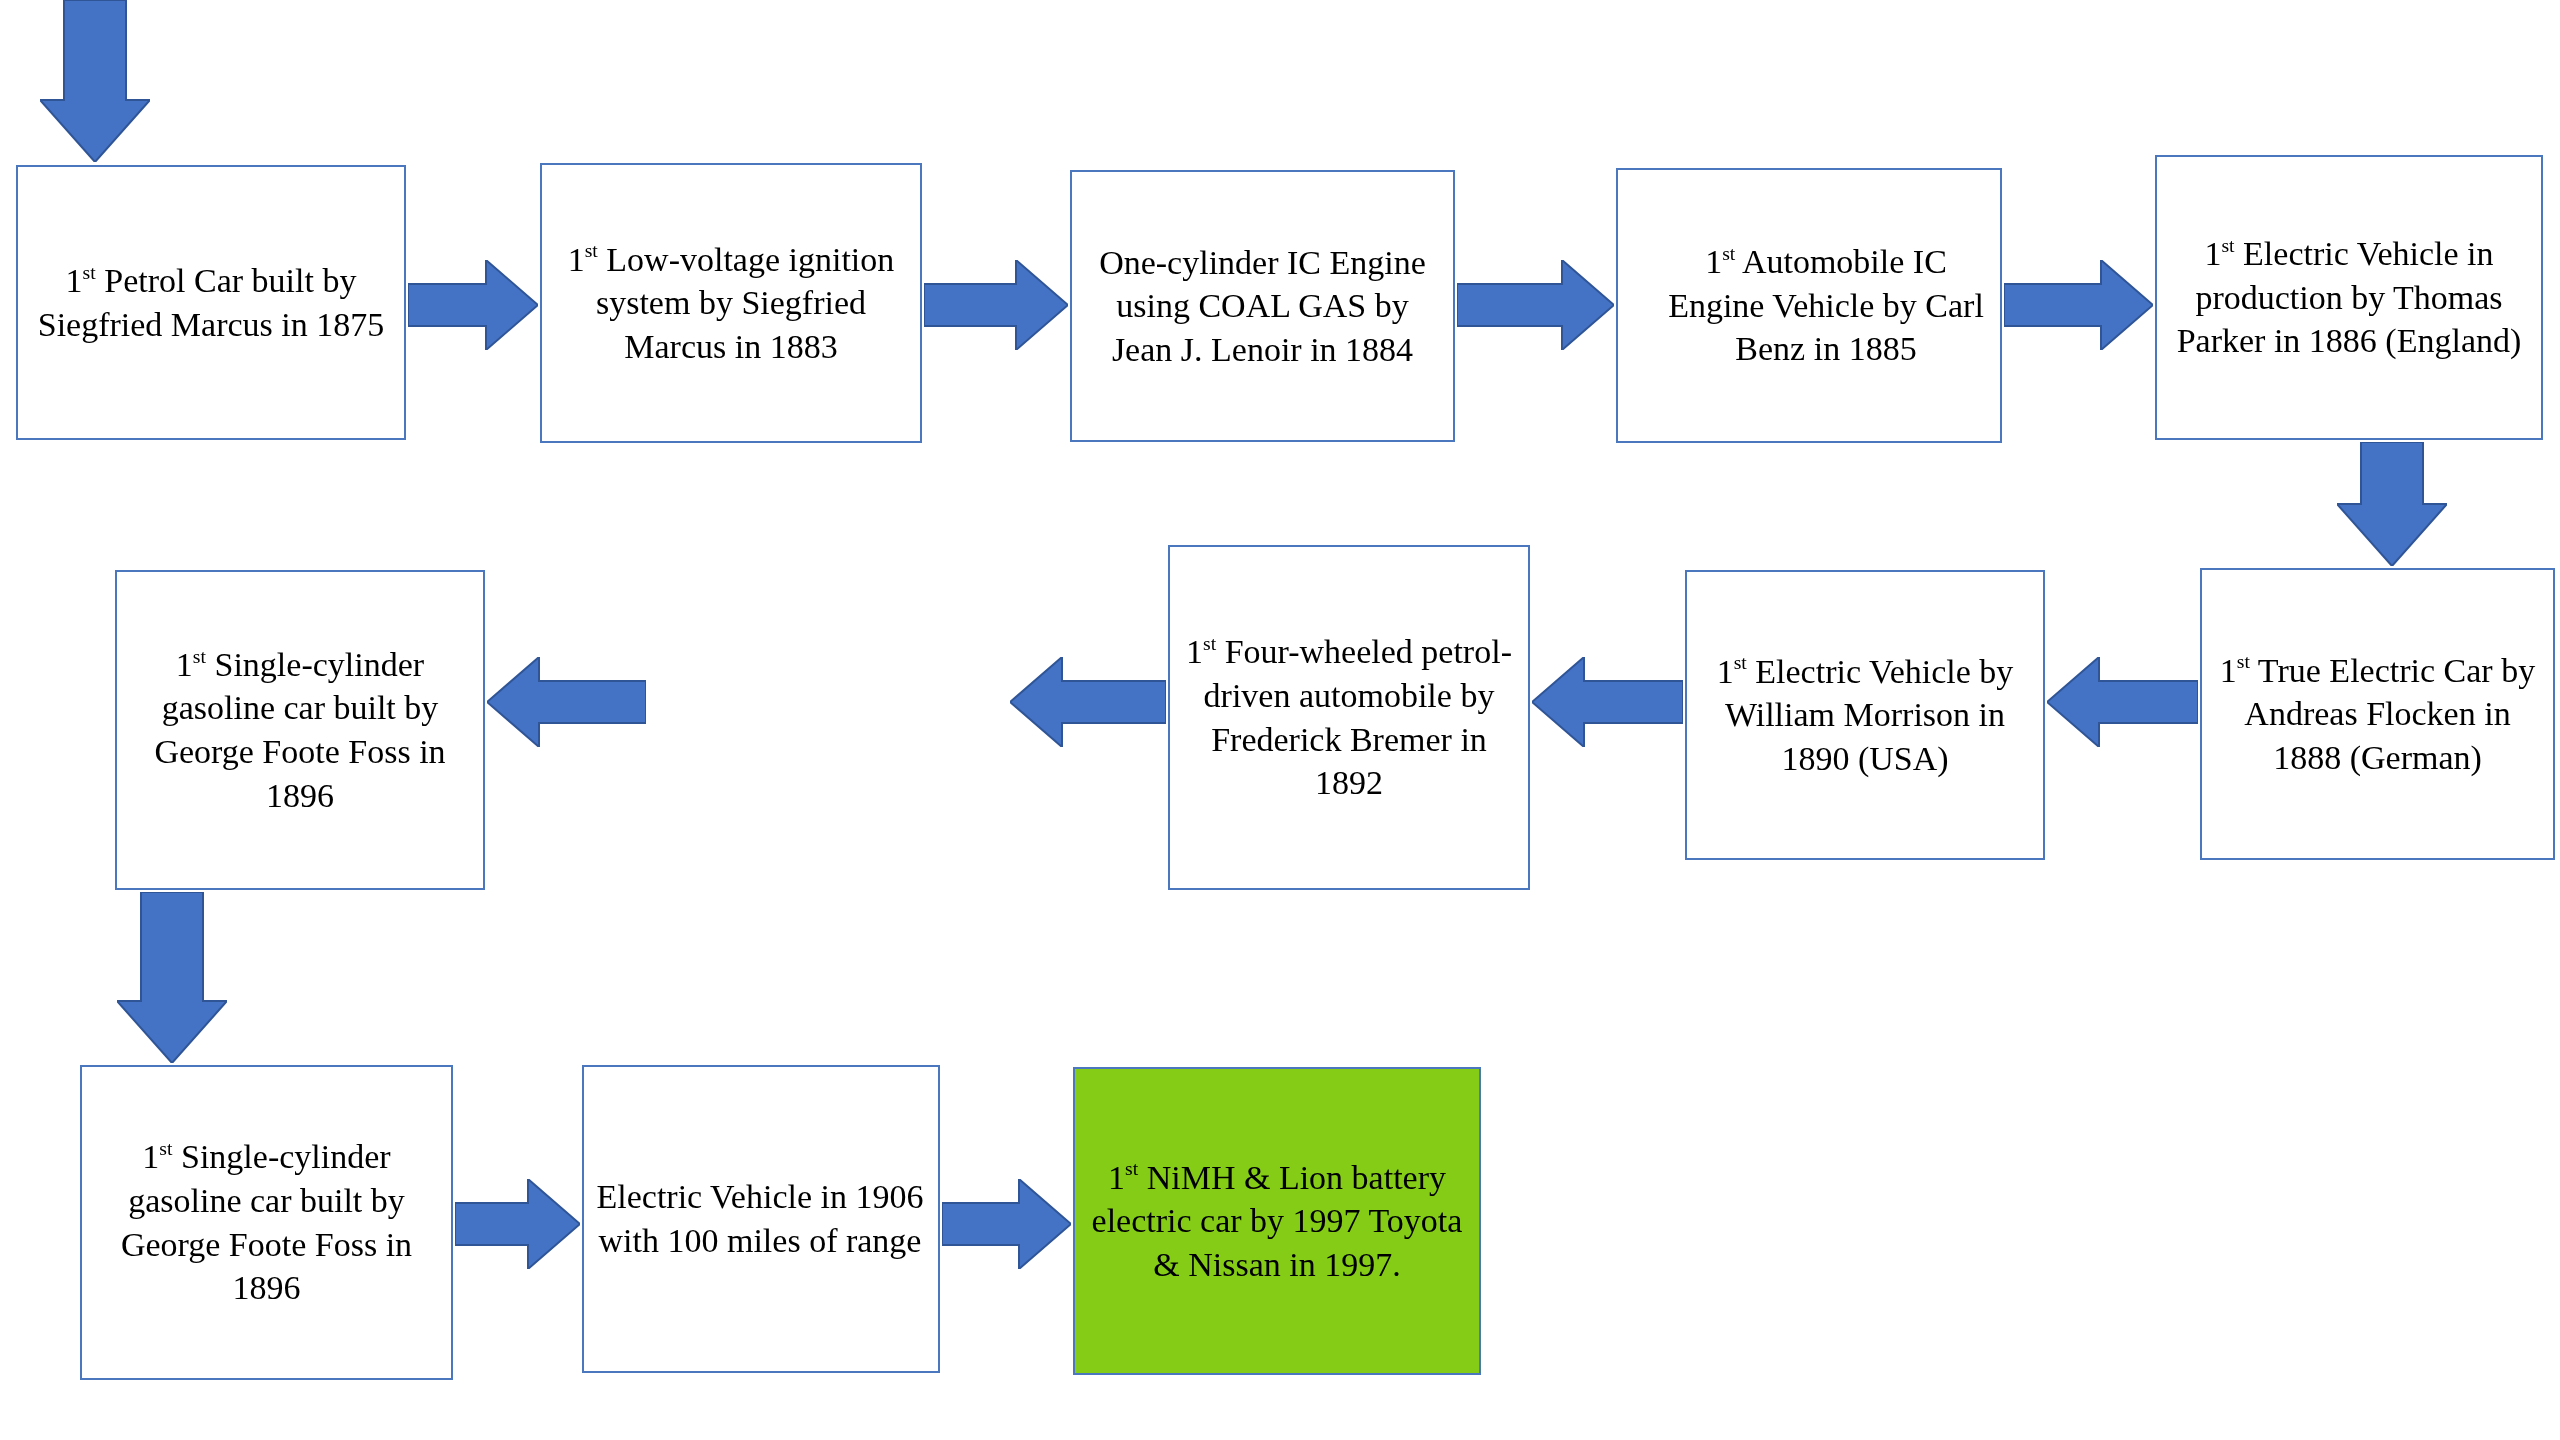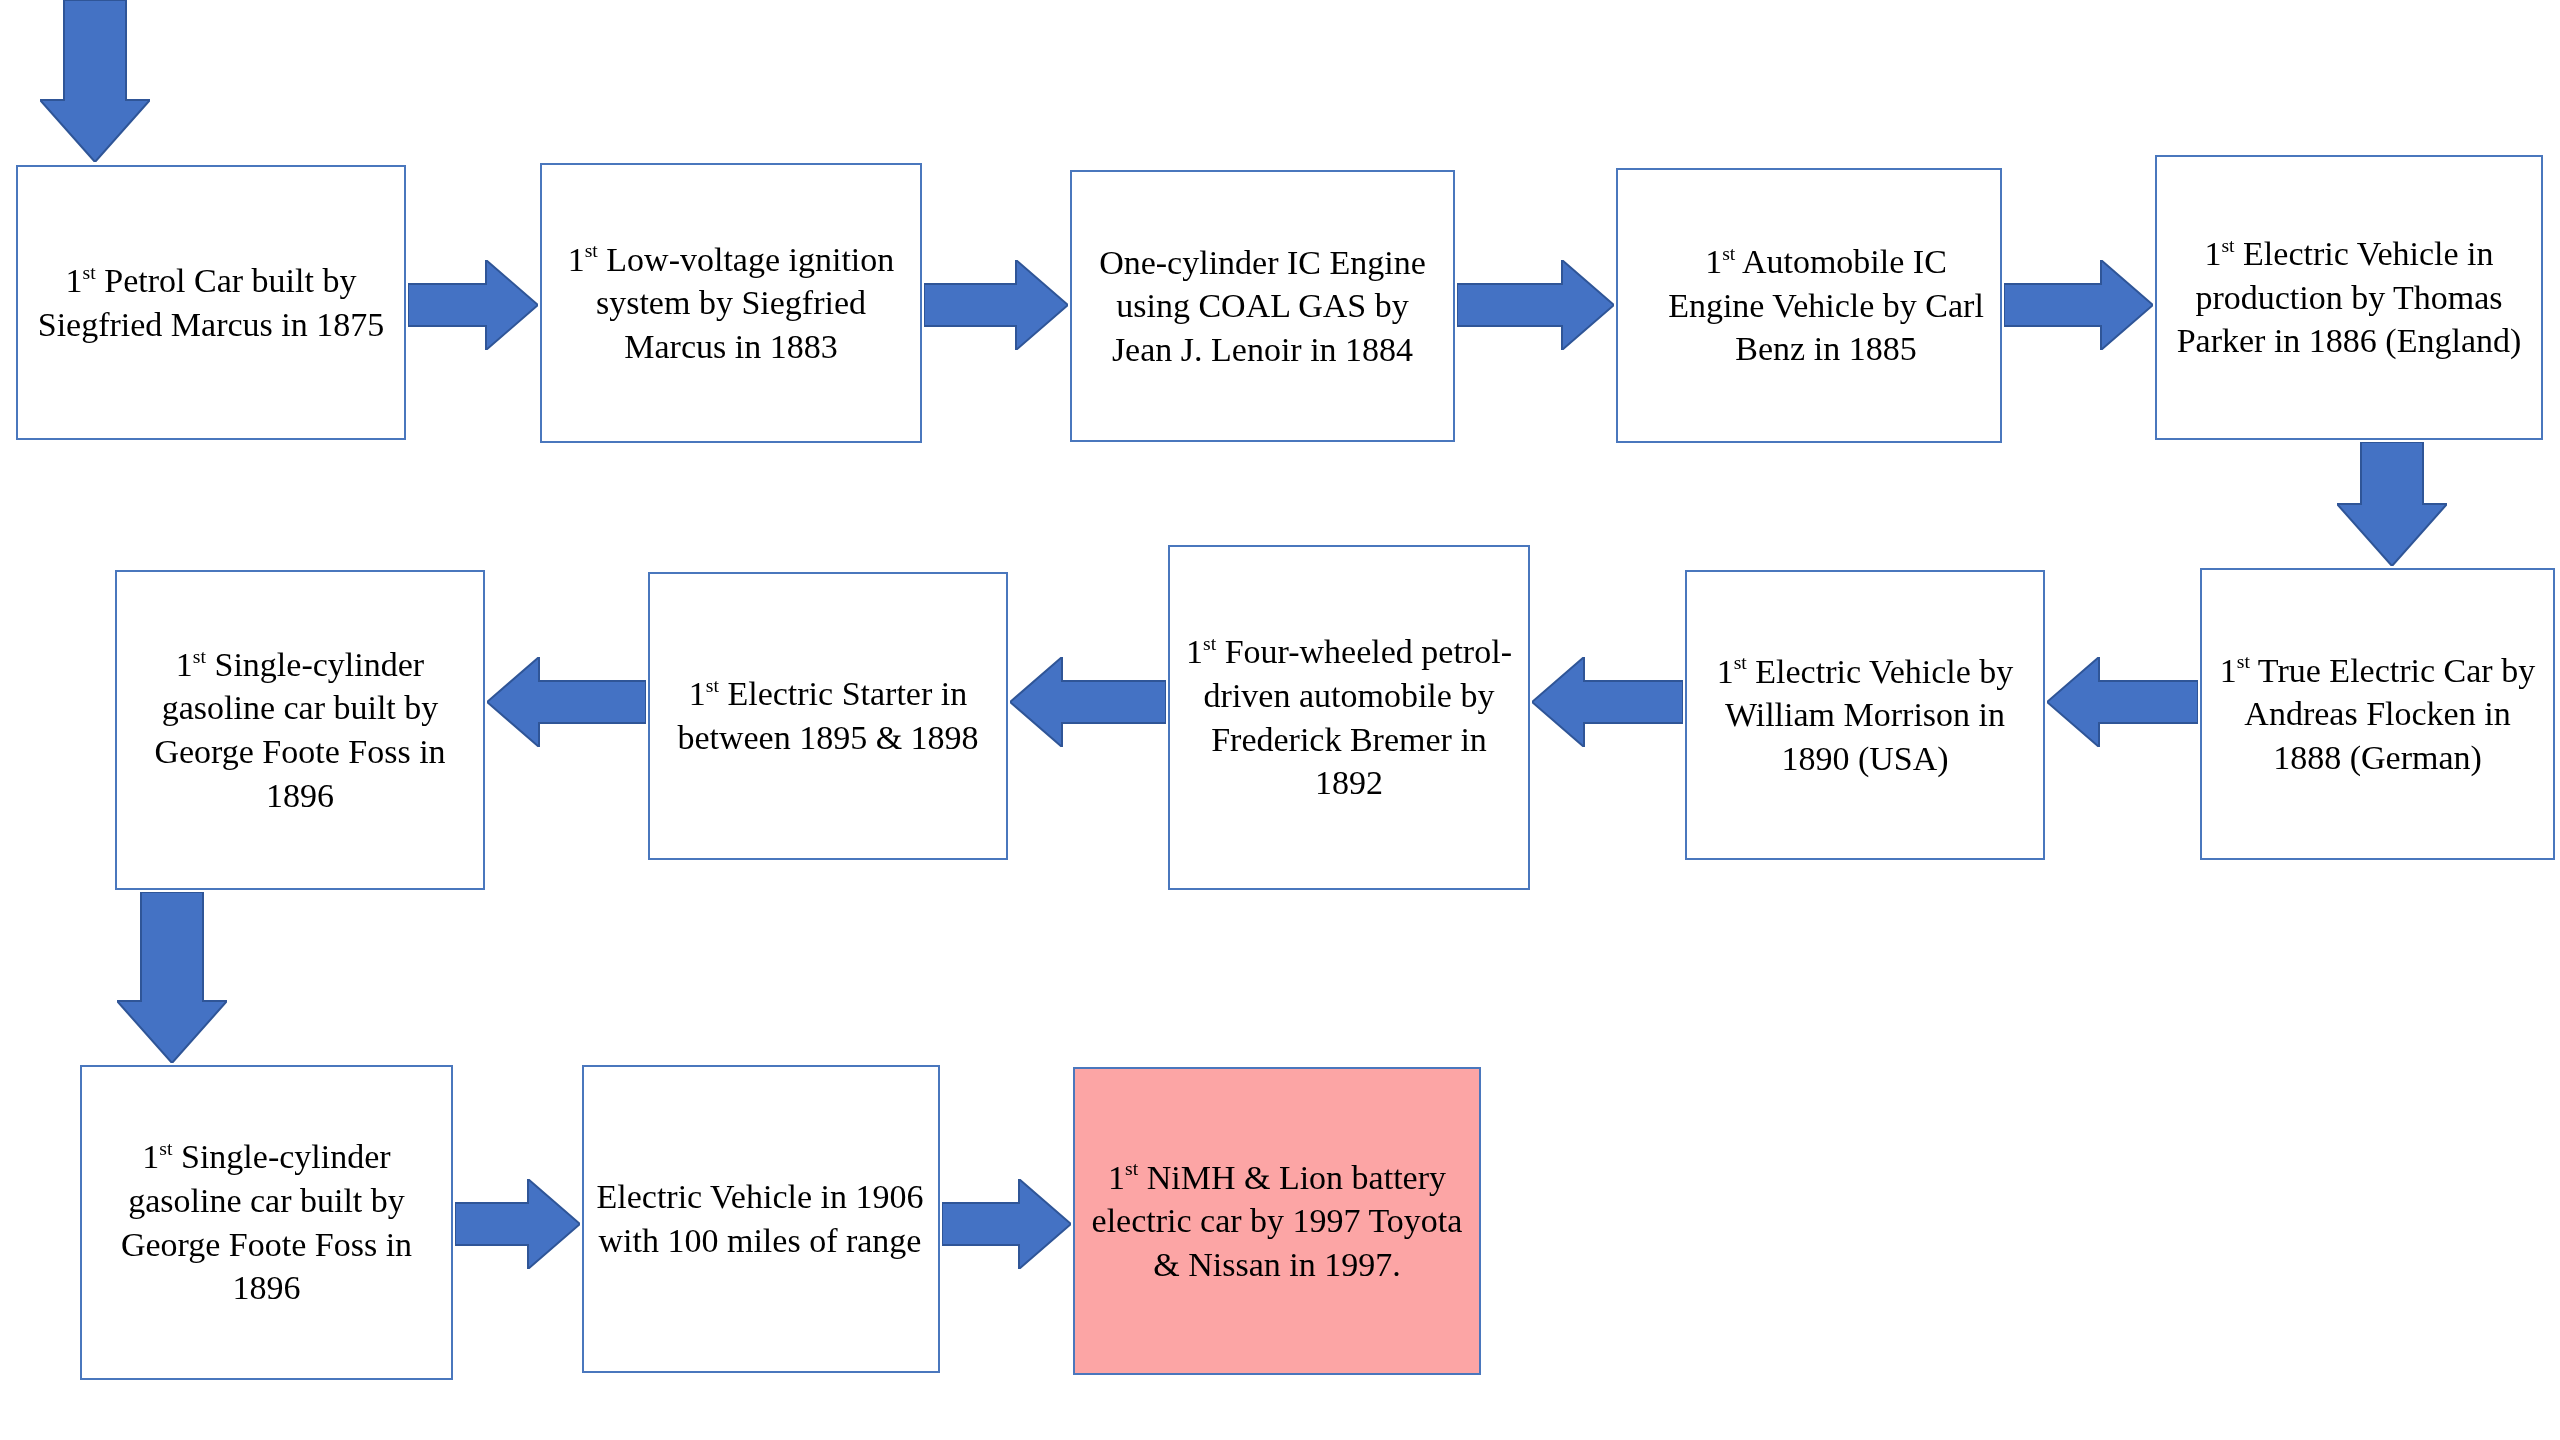--- a/index.html
+++ b/index.html
@@ -63,33 +63,30 @@
     </div>
     <div class="node" style="left: 2200px; top: 568px; width: 355px; height: 292px; border-color: rgb(74, 119, 189); background: rgb(255, 255, 255);">
       <span class="node-label">1<sup>st</sup> True Electric Car by Andreas Flocken in 1888 (German)</span>
     </div>
     <div class="node" style="left: 1685px; top: 570px; width: 360px; height: 290px; border-color: rgb(74, 119, 189); background: rgb(255, 255, 255);">
       <span class="node-label">1<sup>st</sup> Electric Vehicle by William Morrison in 1890 (USA)</span>
     </div>
     <div class="node" style="left: 1168px; top: 545px; width: 362px; height: 345px; border-color: rgb(74, 119, 189); background: rgb(255, 255, 255);">
       <span class="node-label">1<sup>st</sup> Four-wheeled petrol-driven automobile by Frederick Bremer in 1892</span>
     </div>
-    <div class="node" style="left: 648px; top: 572px; width: 360px; height: 288px; border-color: rgb(74, 119, 189); background: rgb(255, 255, 255);">
-      <span class="node-label">1<sup>st</sup> Electric Starter in between 1895 &amp; 1898</span>
-    </div>
     <div class="node" style="left: 115px; top: 570px; width: 370px; height: 320px; border-color: rgb(74, 119, 189); background: rgb(255, 255, 255);">
       <span class="node-label">1<sup>st</sup> Single-cylinder gasoline car built by George Foote Foss in 1896</span>
     </div>
     <div class="node" style="left: 80px; top: 1065px; width: 373px; height: 315px; border-color: rgb(74, 119, 189); background: rgb(255, 255, 255);">
       <span class="node-label">1<sup>st</sup> Single-cylinder gasoline car built by George Foote Foss in 1896</span>
     </div>
     <div class="node" style="left: 582px; top: 1065px; width: 358px; height: 308px; border-color: rgb(74, 119, 189); background: rgb(255, 255, 255); padding-left: 12px;">
       <span class="node-label">Electric Vehicle in 1906 with 100 miles of range</span>
     </div>
-    <div class="node" style="left: 1073px; top: 1067px; width: 408px; height: 308px; border-color: rgb(74, 119, 189); background: #fca5a5;">
+    <div class="node" style="left: 1073px; top: 1067px; width: 408px; height: 308px; border-color: rgb(74, 119, 189); background: #84cc16;">
       <span class="node-label">1<sup>st</sup> NiMH &amp; Lion battery electric car by 1997 Toyota &amp; Nissan in 1997.</span>
     </div>
     <svg class="arrow" width="110" height="162" viewBox="0 0 110 162" style="left: 40px; top: 0px;">
       <polygon points="24,0 24,100 0,100 55,162 110,100 86,100 86,0" fill="#4472C4" stroke="#2F5597" stroke-width="2"></polygon>
     </svg>
     <svg class="arrow" width="130" height="90" viewBox="0 0 130 90" style="left: 408px; top: 260px;">
       <polygon points="0,24 78,24 78,0 130,45 78,90 78,66 0,66" fill="#4472C4" stroke="#2F5597" stroke-width="2"></polygon>
     </svg>
     <svg class="arrow" width="144" height="90" viewBox="0 0 144 90" style="left: 924px; top: 260px;">
       <polygon points="0,24 92,24 92,0 144,45 92,90 92,66 0,66" fill="#4472C4" stroke="#2F5597" stroke-width="2"></polygon>

